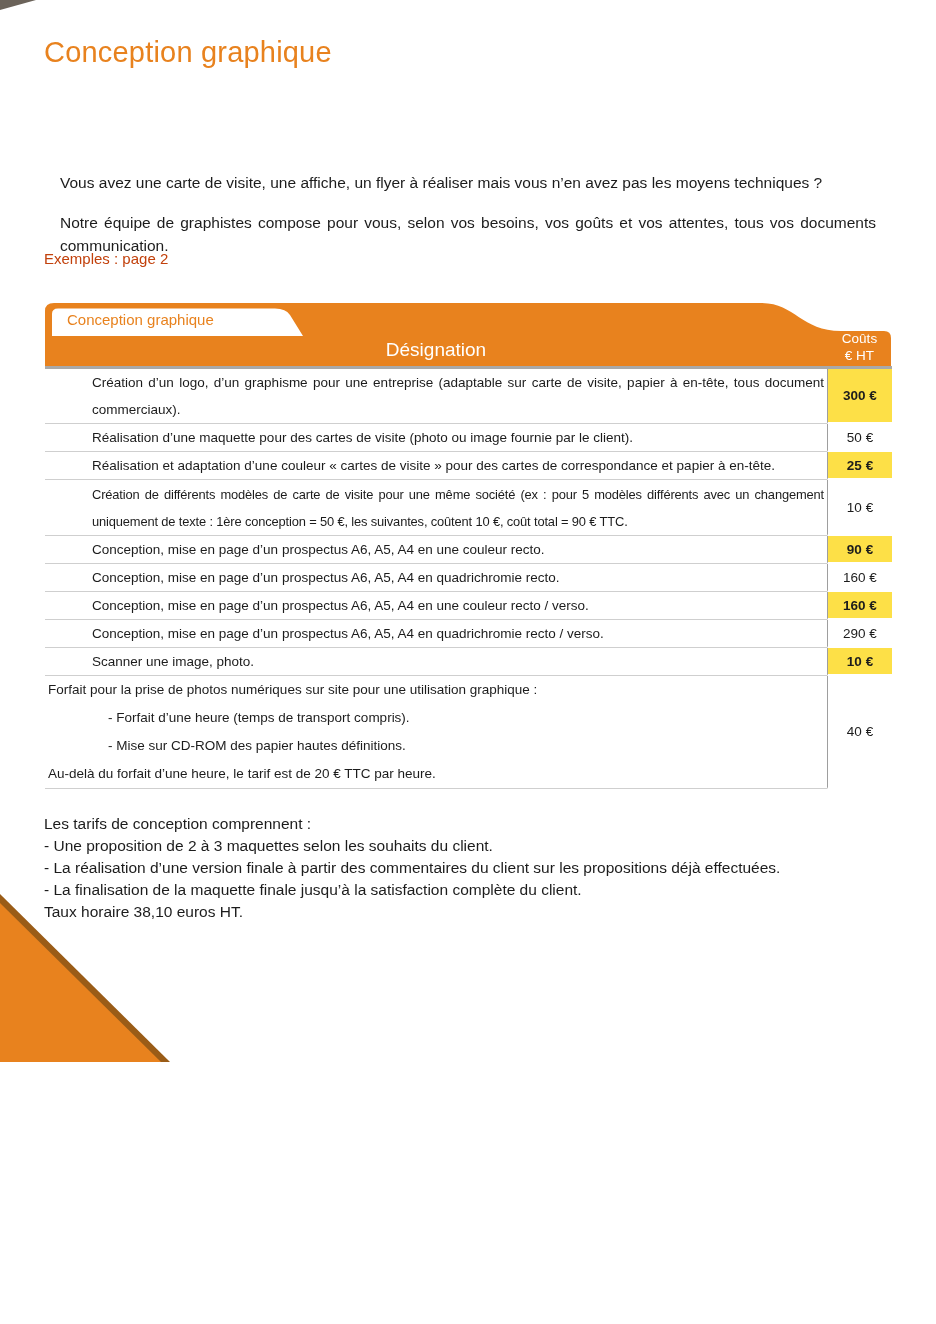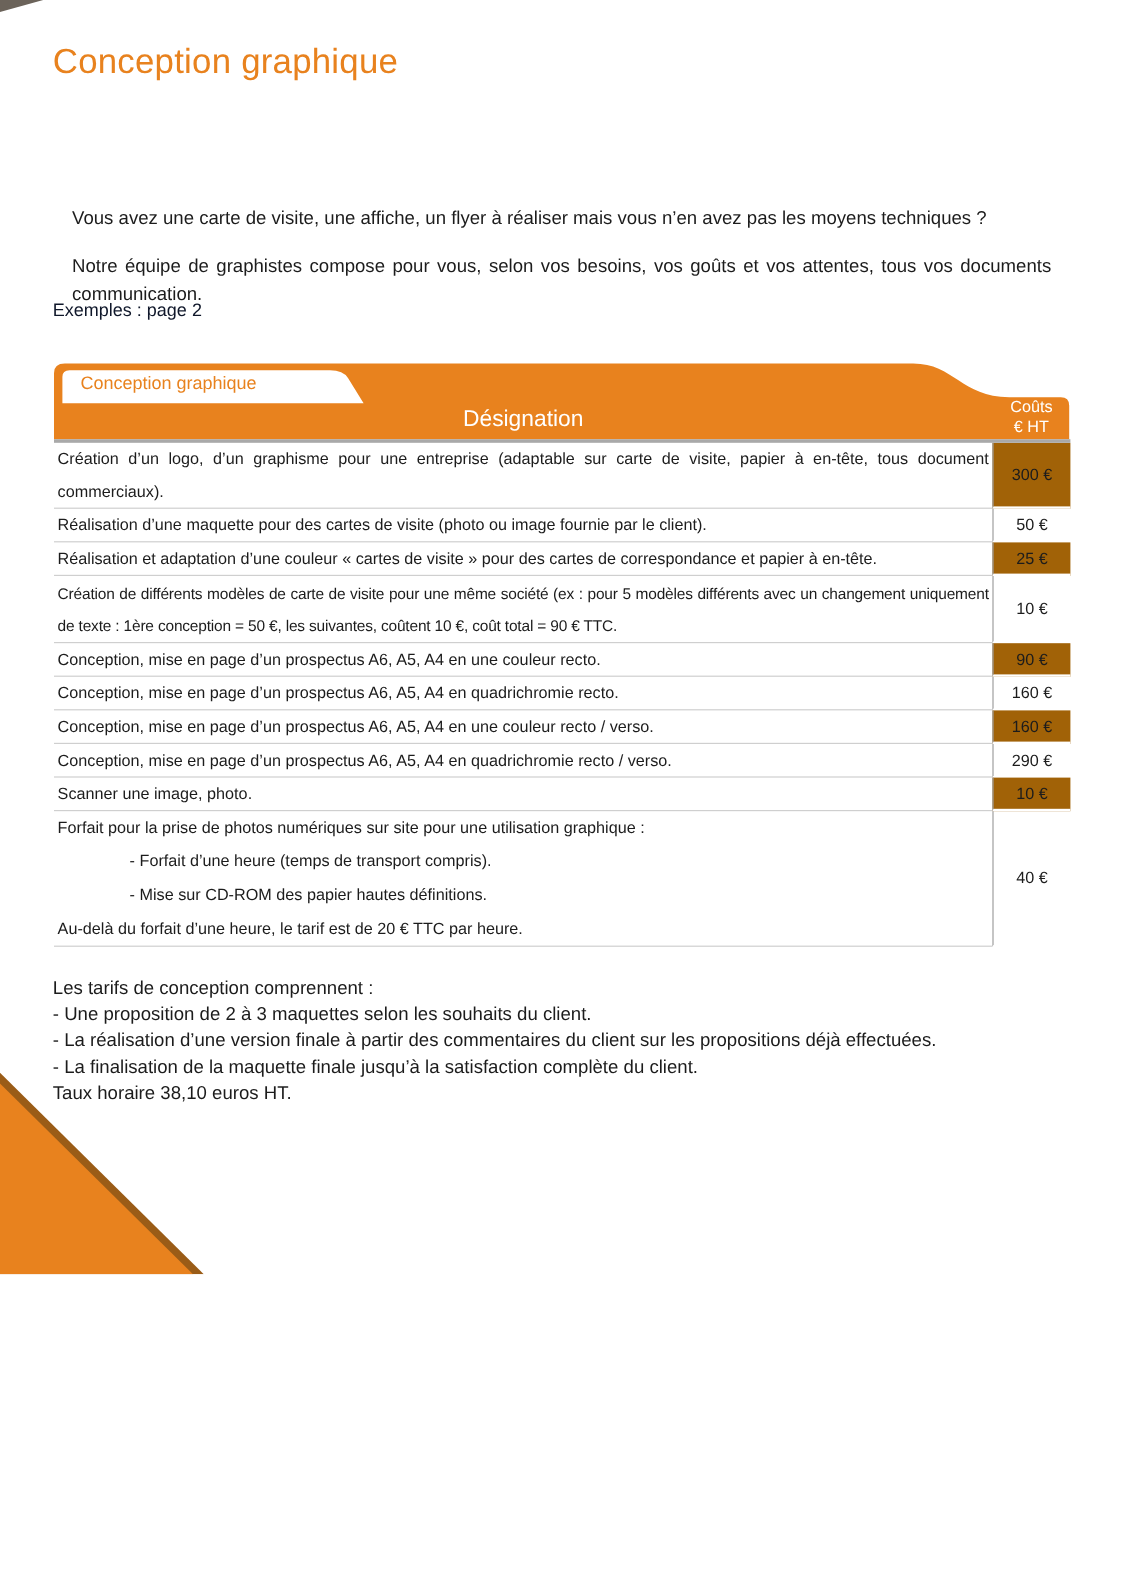--- a/index.html
+++ b/index.html
@@ -7,46 +7,46 @@
         font-family:"Liberation Sans",sans-serif;color:#1c1c1c;}
 
   
   .doc-title{position:absolute;left:44px;top:36px;font-size:29px;font-weight:normal;
              color:#E8821E;margin:0;letter-spacing:0.2px;}
 
   
   .intro{position:absolute;left:44px;top:155px;width:848px;font-size:15.5px;line-height:23.5px;}
   .intro p{margin:16px;}
   .intro .p2{text-align:justify;}
-  .examples-note{position:absolute;left:44px;top:250px;font-size:15px;color:#0f172a;}
+  .examples-note{position:absolute;left:44px;top:250px;font-size:15px;color:#c2410c;}
 
   
   .pricing-table{position:absolute;left:45px;top:302px;width:847px;}
   .thead{position:relative;height:64px;border-bottom:3px solid #a9a9a9;}
   .thead svg{position:absolute;left:0;top:0;display:block;}
   .tab-label{position:absolute;left:22px;top:9px;font-size:15px;color:#E8821E;}
   .des-head{position:absolute;left:0;top:37px;width:782px;text-align:center;color:#fff;font-size:19px;}
   .cost-head{position:absolute;left:782px;top:28px;width:65px;text-align:center;color:#fff;
              font-size:13.5px;line-height:17px;}
 
   .tbody{width:847px;}
   .trow{display:flex;align-items:stretch;}
   .tcell-des{width:782px;box-sizing:border-box;border-bottom:1px solid #cfcfcf;
              display:flex;align-items:center;font-size:13.5px;padding:0 3px;}
-  .des-text{width:100%;line-height:27px;}
+  .des-text{width:100%;line-height:27px;margin-left:44px;}
   .single .des-text{line-height:20px;}
   .justify{text-align:justify;}
   .condensed{font-size:12.9px;letter-spacing:-0.15px;}
   .lines{width:100%;}
   .line{line-height:28px;}
   .indent{padding-left:60px;}
   .tcell-price{width:65px;box-sizing:border-box;border-left:1px solid #9e9e9e;
                border-bottom:2px solid #ffffff;display:flex;align-items:center;
                justify-content:center;font-size:13.5px;}
-  .peach{background:#a16207;}
+  .peach{background:#fde047;font-weight:bold;}
 
   
   .tariff-notes{position:absolute;left:44px;top:813px;font-size:15.5px;line-height:22px;}
 
   
   .corner-triangle{position:absolute;left:0;bottom:0;width:170px;height:168px;}
   .corner-sliver{position:absolute;left:0;top:0;width:36px;height:10px;}
   .page-number{position:absolute;left:40px;top:1237px;font-size:30px;color:#111;}
 </style>
 </head>

